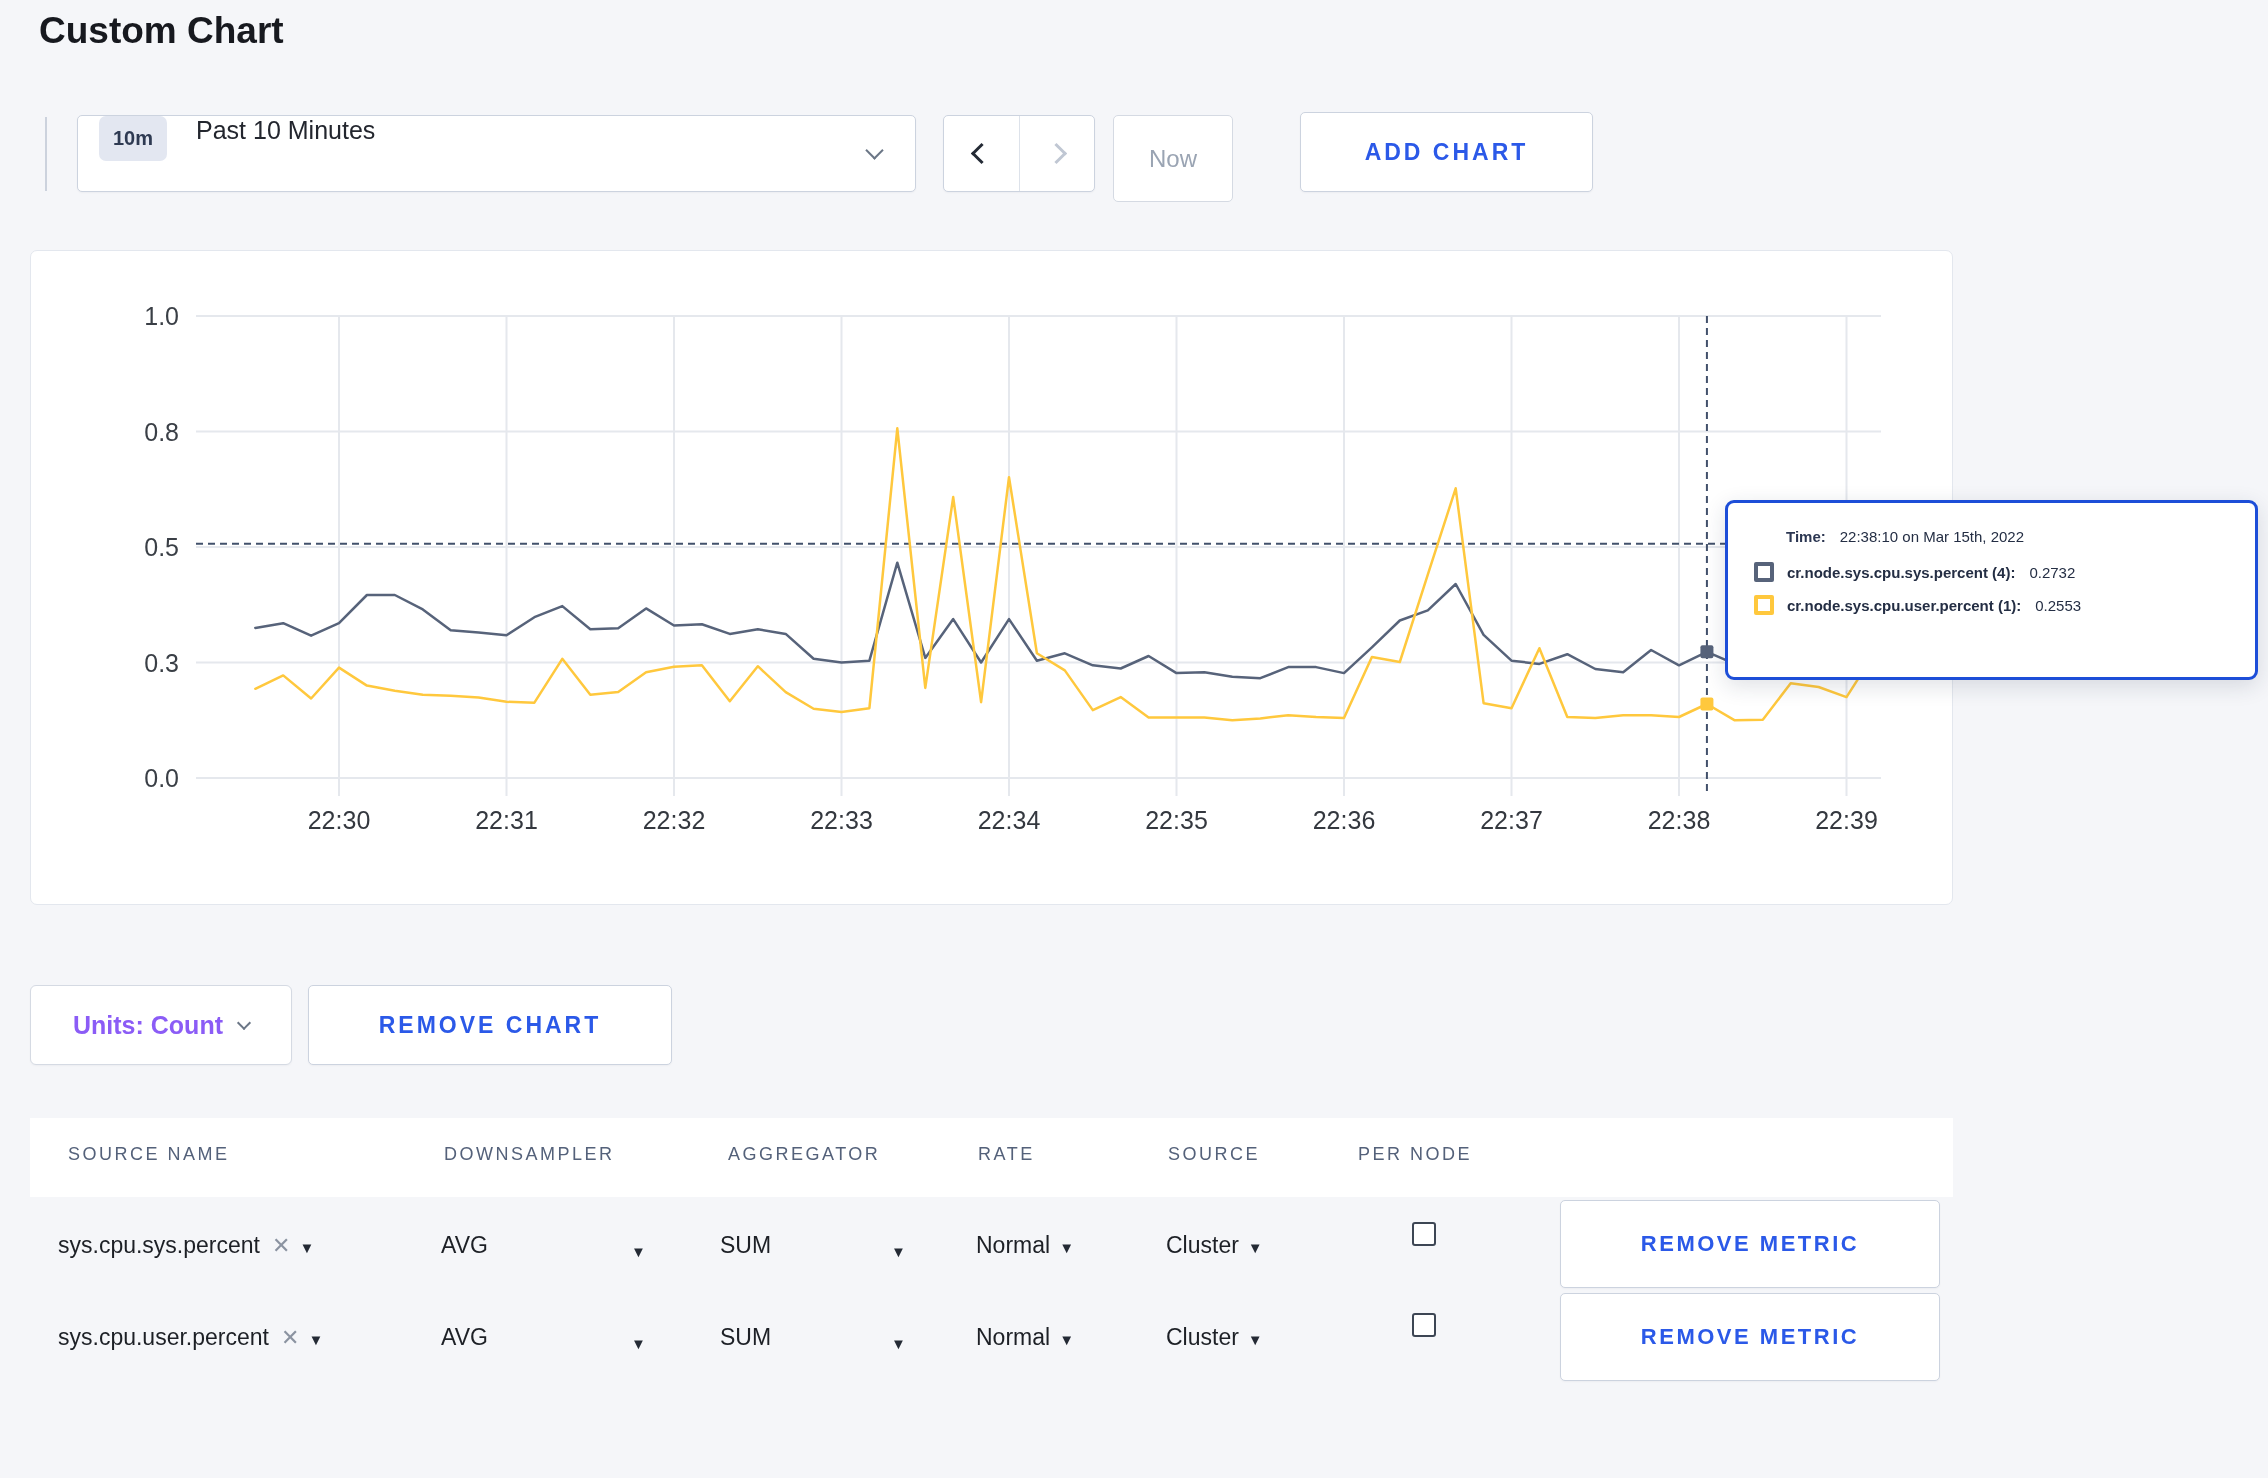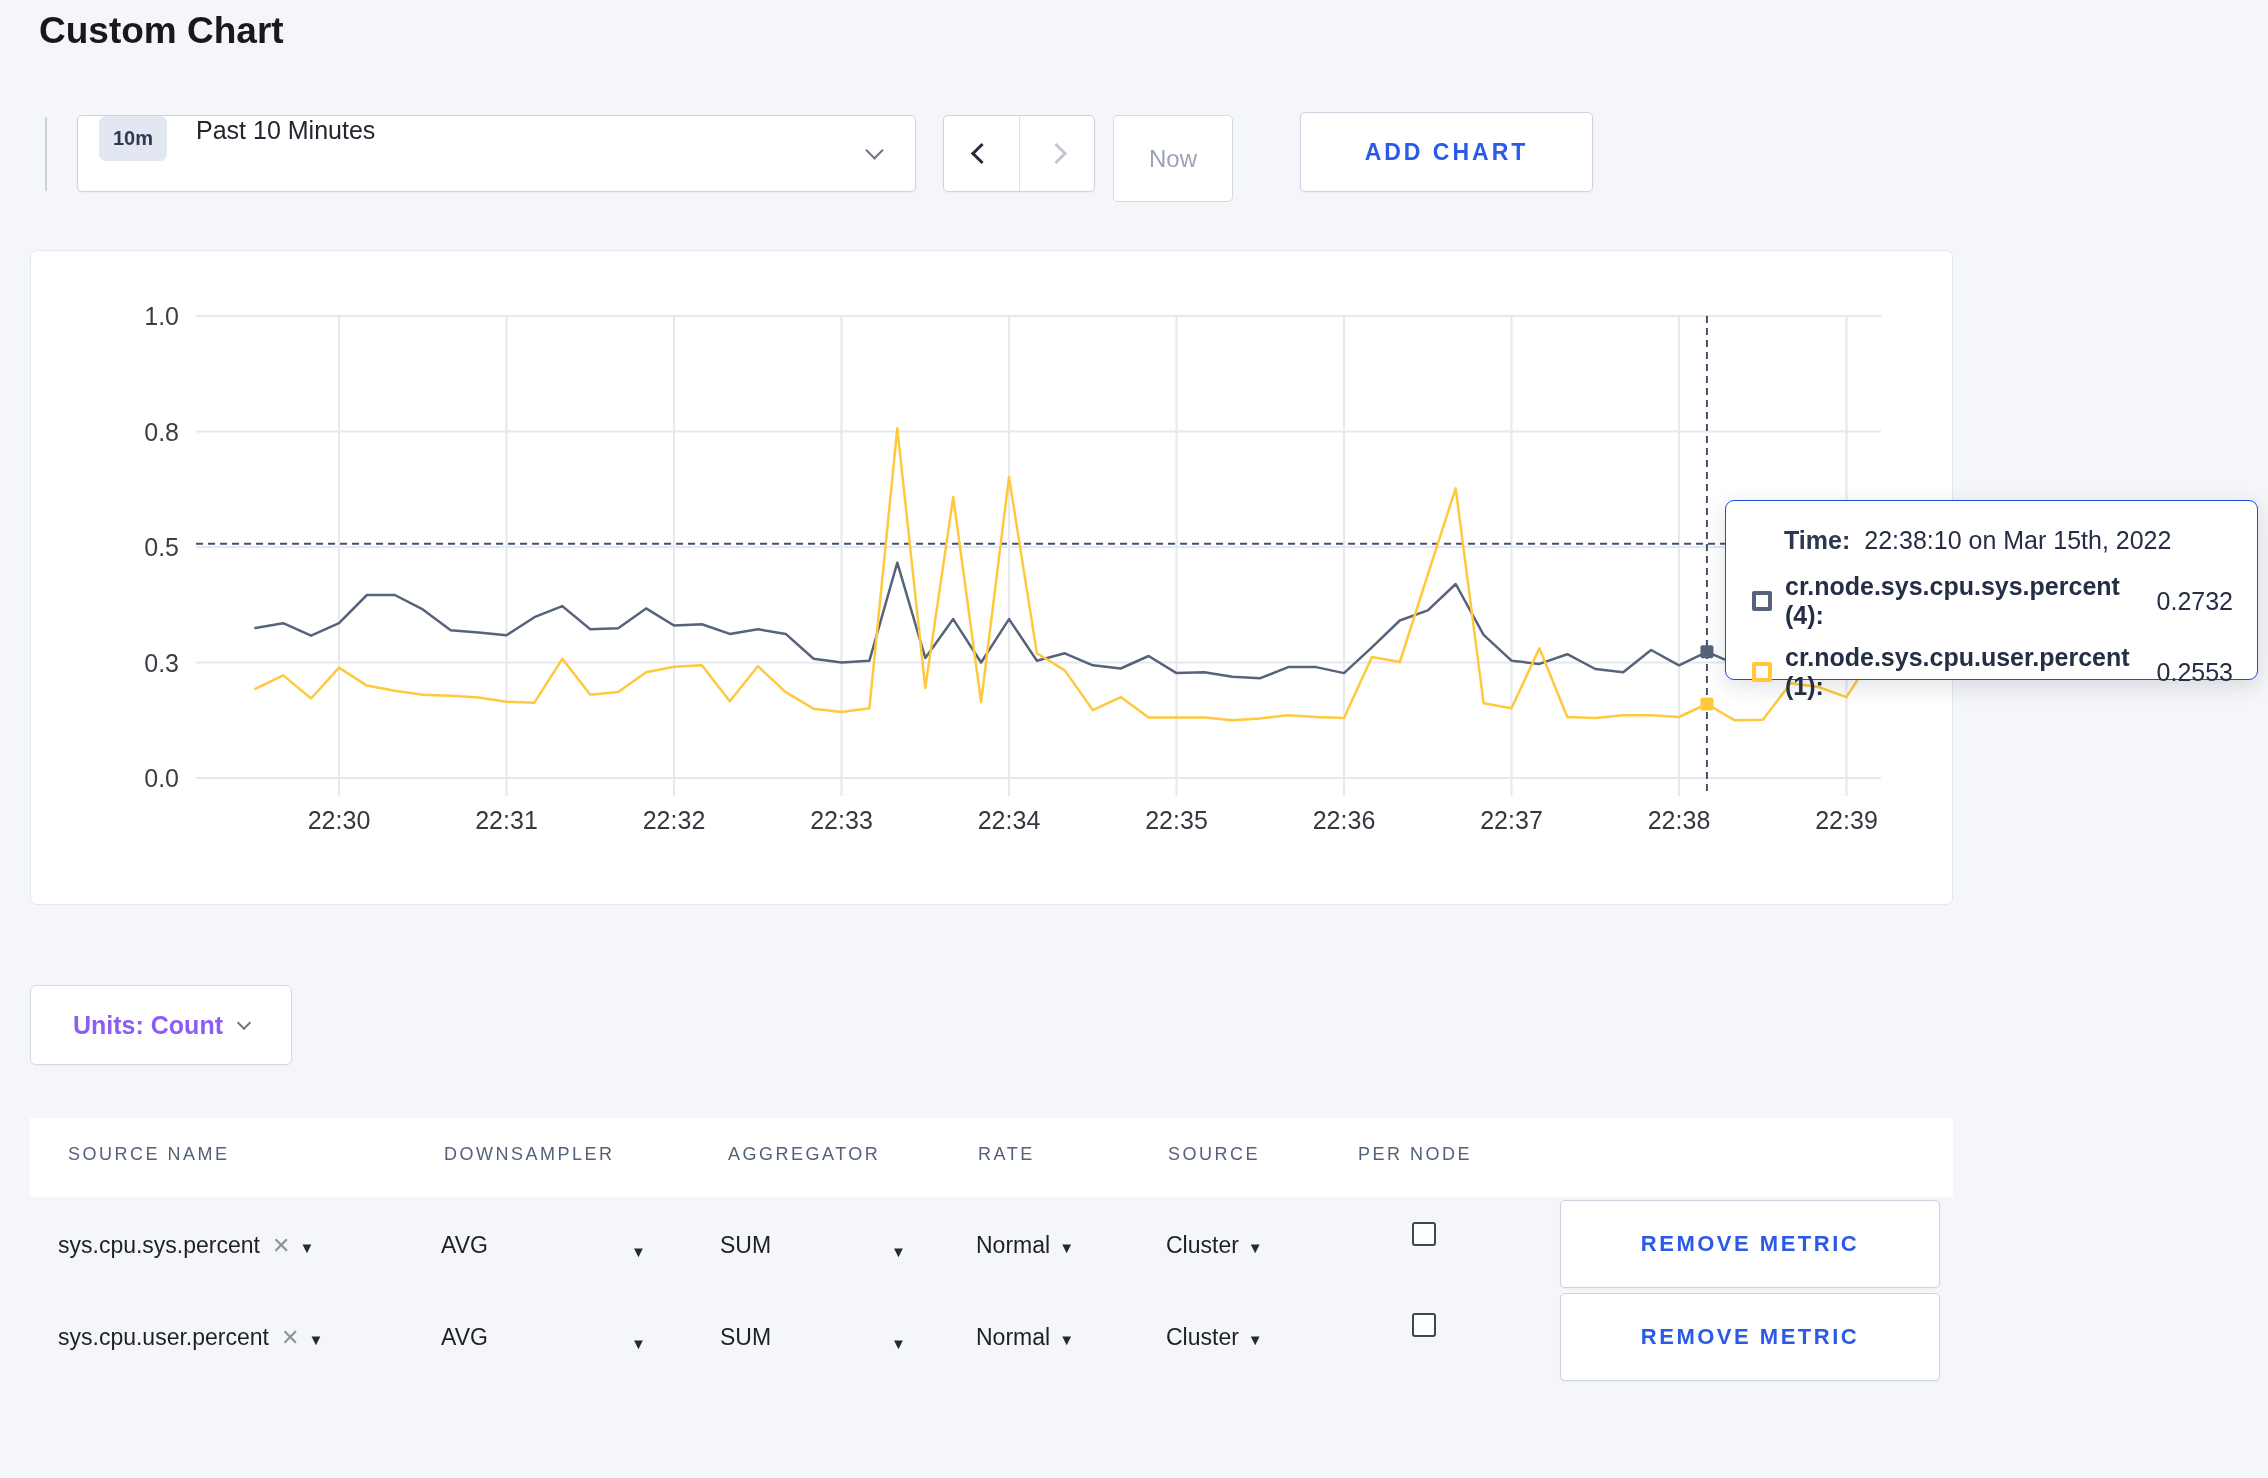--- a/index.html
+++ b/index.html
@@ -57,23 +57,23 @@
   
   .chart-card{
     left:30px; top:250px; width:1923px; height:655px;
     background:#fff; border:1.5px solid #e3e7ee; border-radius:7px;
   }
   .chart-card svg{ position:absolute; left:0; top:0; }
 
   
   .tooltip{
     left:1725px; top:500px; width:533px; height:180px;
-    background:#fff; border:1px solid #1d4ed8; border-radius:9px;
+    background:#fff; border:3px solid #1d4ed8; border-radius:9px;
     box-shadow:0 6px 22px rgba(30,40,70,.14);
-    padding:25px 24px 20px 26px; font-size:25px; color:#242e44;
+    padding:25px 24px 20px 26px; font-size:15px; color:#242e44;
   }
   .tip-time{ margin-left:32px; margin-bottom:17px; }
   .tip-time .lbl{ font-weight:700; color:#2c3752; margin-right:14px; }
   .tip-row{ display:flex; align-items:center; margin-bottom:13px; }
   .swatch{ width:20px; height:20px; background:#fff; border:4px solid #242c47; border-radius:2px; margin-right:13px; flex:none; }
   .tip-row .lbl{ font-weight:700; color:#242e44; }
   .tip-row .val{ margin-left:14px; }
 
   
   .units-select{
@@ -190,20 +190,23 @@
       <span class="swatch" style="border-color: rgb(255, 200, 61);"></span>
       <span class="lbl">cr.node.sys.cpu.user.percent (1):</span>
       <span class="val">0.2553</span>
     </div>
   </div>
 
   <div class="abs units-select">
     <span class="txt">Units: Count</span>
     <span class="chev"></span>
   </div>
+  <div class="abs btn-blue remove-chart">
+    <span>REMOVE CHART</span>
+  </div>
 
   <div class="abs table-head">
     <span class="th" style="left:38px">SOURCE NAME</span>
     <span class="th" style="left:414px">DOWNSAMPLER</span>
     <span class="th" style="left:698px">AGGREGATOR</span>
     <span class="th" style="left:948px">RATE</span>
     <span class="th" style="left:1138px">SOURCE</span>
     <span class="th" style="left:1328px">PER NODE</span>
   </div>
 

